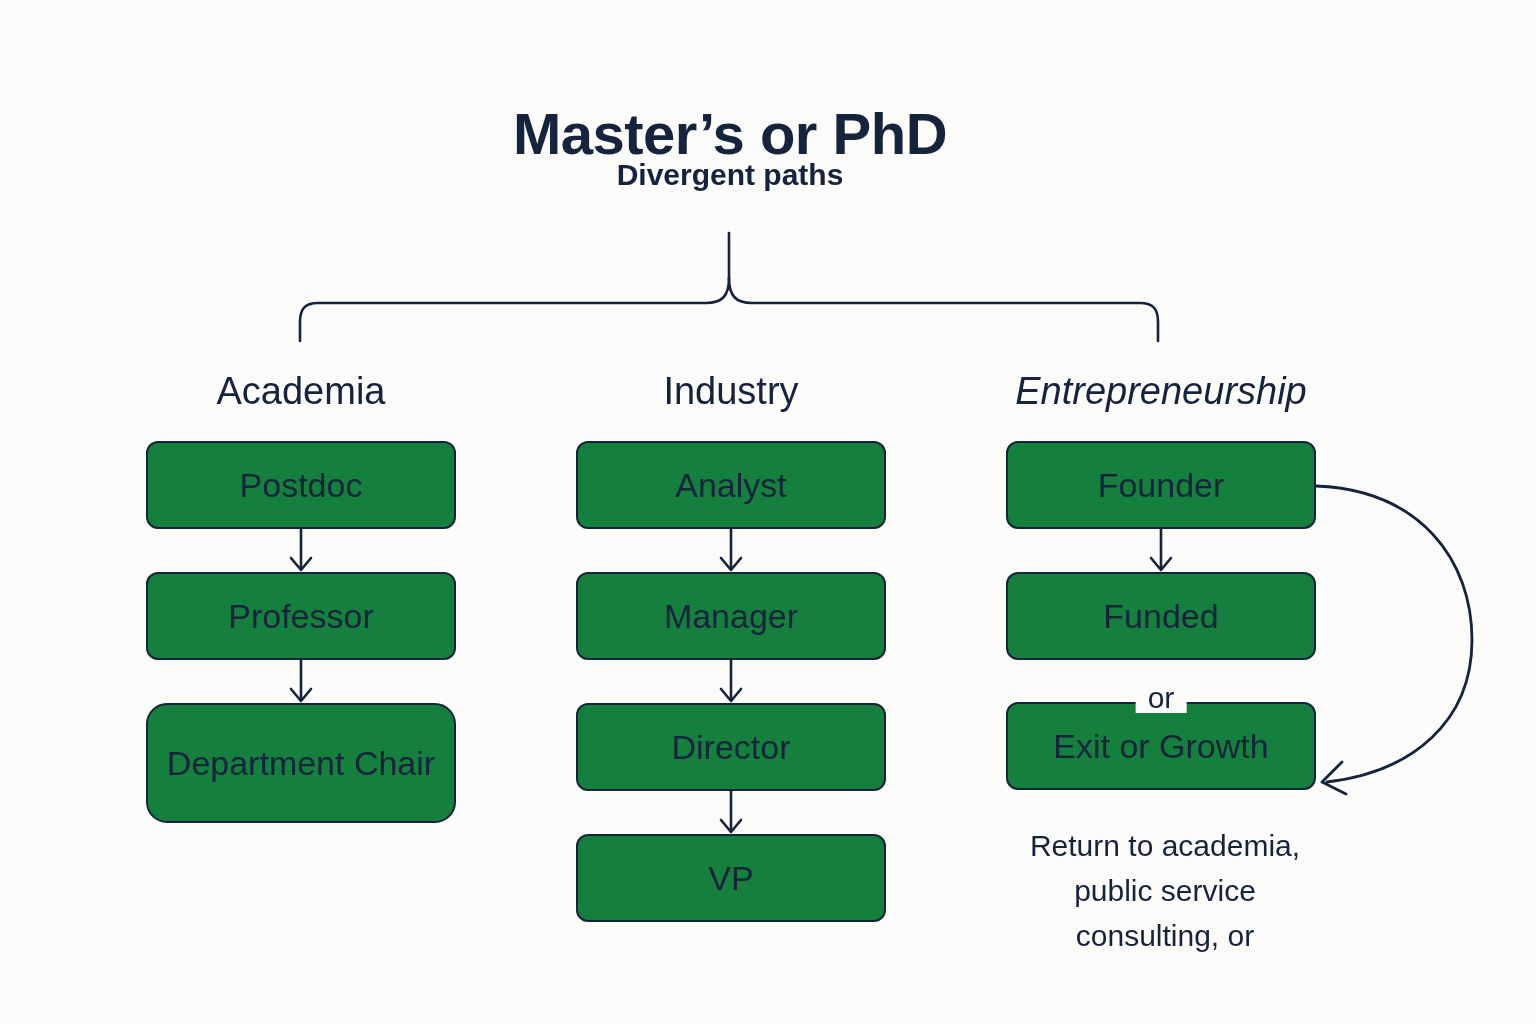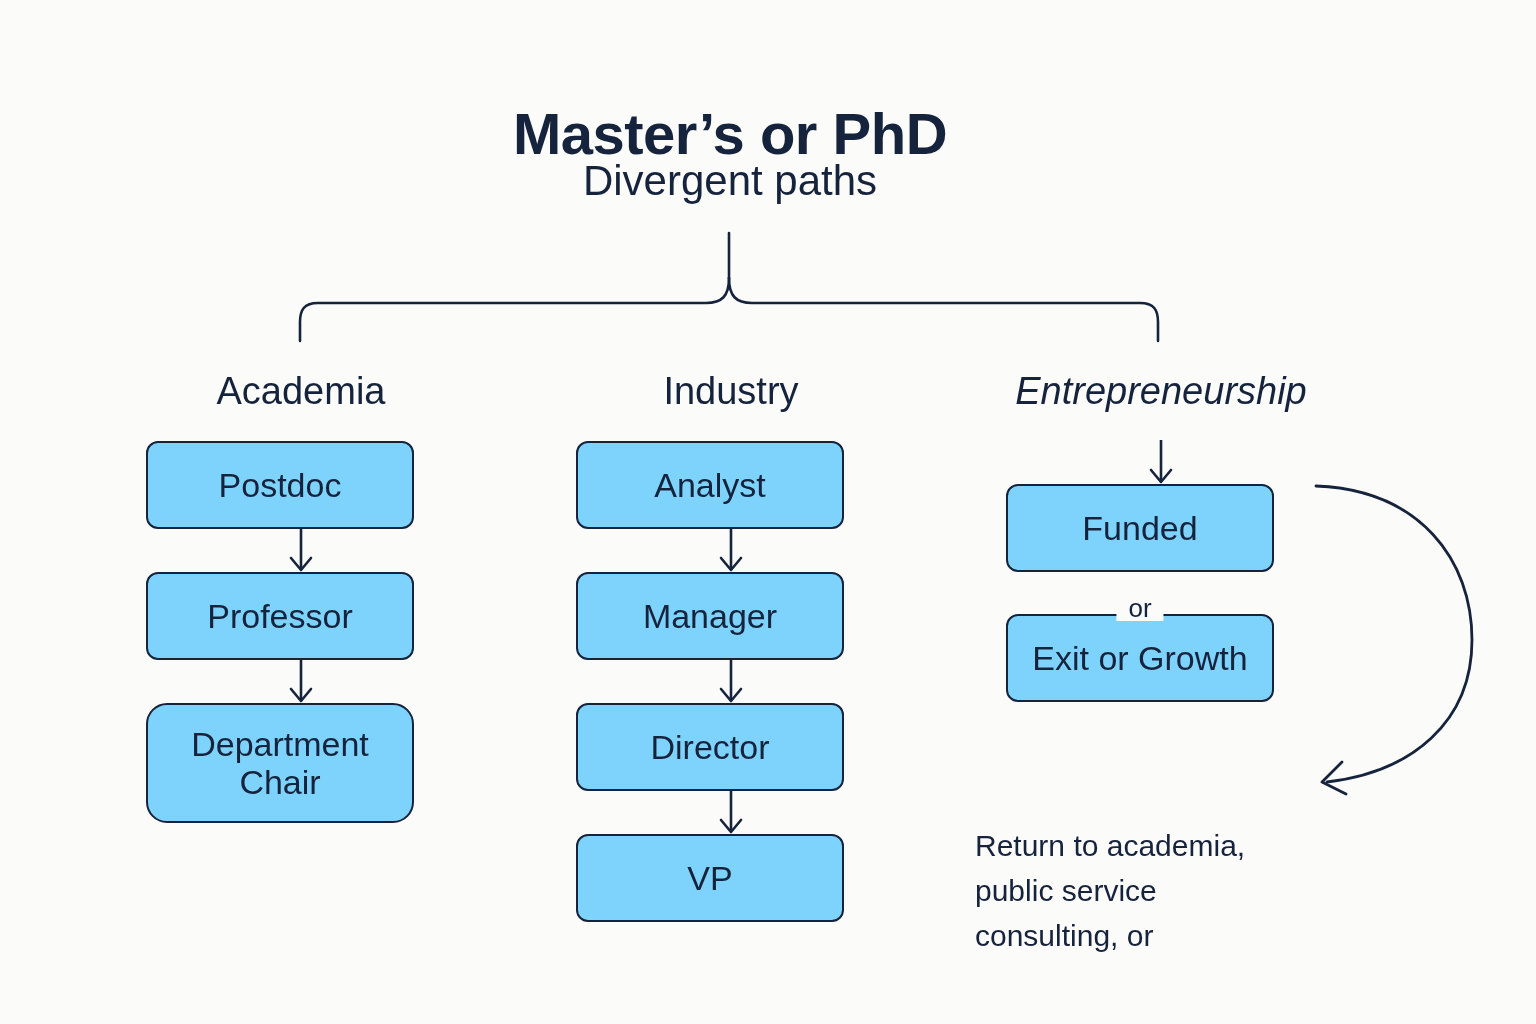--- a/index.html
+++ b/index.html
@@ -34,22 +34,22 @@
     color: #16233c;
     line-height: 1.05;
     margin-top: 40px;
   }
   .subtitle {
     position: absolute;
     left: 0;
     top: 158px;
     width: 1460px;
     text-align: center;
-    font-size: 42px;
-    font-weight: 400;
+    font-size: 30px;
+    font-weight: 700;
     color: #16233c;
     line-height: 1.1;
   }
 
   
   .brace-svg {
     position: absolute;
     left: 0;
     top: 0;
     width: 1536px;
@@ -74,25 +74,25 @@
   .col-academia      { left: 146px; width: 310px; }
   .col-industry      { left: 576px; width: 310px; }
   .col-entrepreneur  { left: 1006px; width: 310px; }
 
   .col-entrepreneur .col-head { margin-left: -8px; width: 326px; font-style: italic; }
 
   
   .node {
     position: relative;
     box-sizing: border-box;
-    width: 268px;
+    width: 310px;
     height: 88px;
     border: 2.5px solid #16233c;
     border-radius: 12px;
-    background: #7dd3fc;
+    background: #15803d;
     display: flex;
     align-items: center;
     justify-content: center;
     text-align: center;
     font-size: 34px;
     font-weight: 400;
     color: #16233c;
     line-height: 1.12;
   }
   .node.tall {
@@ -130,33 +130,33 @@
   .node.legend-box {
     overflow: visible;
   }
   .legend {
     position: absolute;
     top: -21px;
     left: 50%;
     transform: translateX(-50%);
     background: #fbfbf9;
     padding: 0 12px;
-    font-size: 26px;
+    font-size: 30px;
     line-height: 1;
     color: #16233c;
     white-space: nowrap;
   }
 
   
   .caption {
     position: absolute;
     left: 975px;
     top: 823px;
     width: 380px;
-    text-align: left;
+    text-align: center;
     font-size: 30px;
     line-height: 1.5;
     color: #16233c;
   }
 
   
   .loop-svg {
     position: absolute;
     left: 0;
     top: 0;
@@ -261,20 +261,23 @@
     </div>
 
     <div class="node">
       <span class="node-label">VP</span>
     </div>
   </div>
 
   <div class="col col-entrepreneur">
     <div class="col-head">Entrepreneurship</div>
 
+    <div class="node">
+      <span class="node-label">Founder</span>
+    </div>
 
     <div class="arrow-gap">
       <svg viewBox="0 0 310 45" xmlns="http://www.w3.org/2000/svg">
         <g fill="none" stroke="#16233c" stroke-width="2.6" stroke-linecap="round" stroke-linejoin="round">
           <path d="M 155 0 L 155 41"></path>
           <path d="M 145 30 L 155 42 L 165 30"></path>
         </g>
       </svg>
     </div>
 

